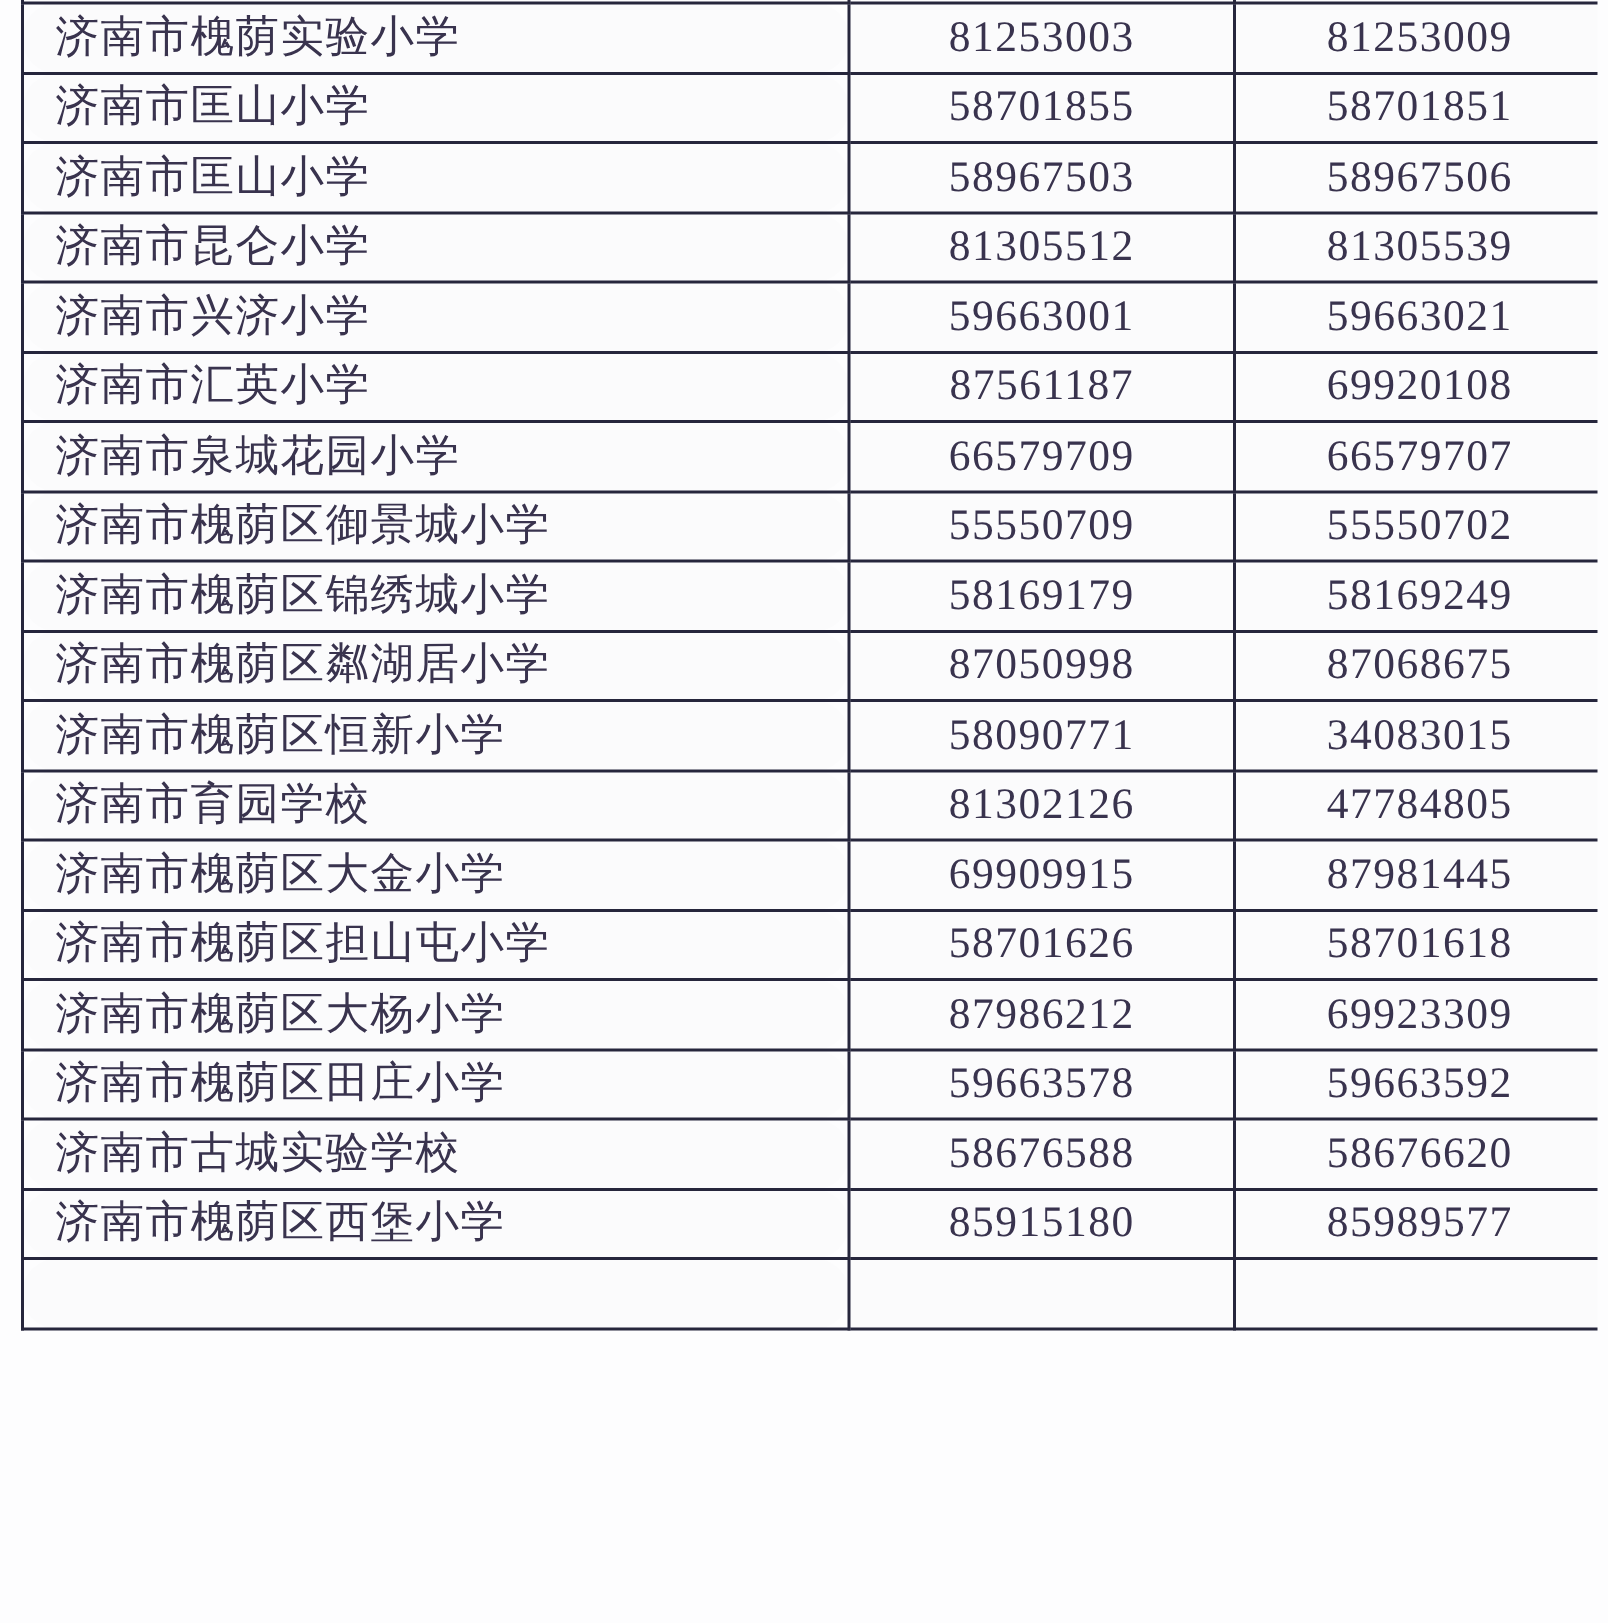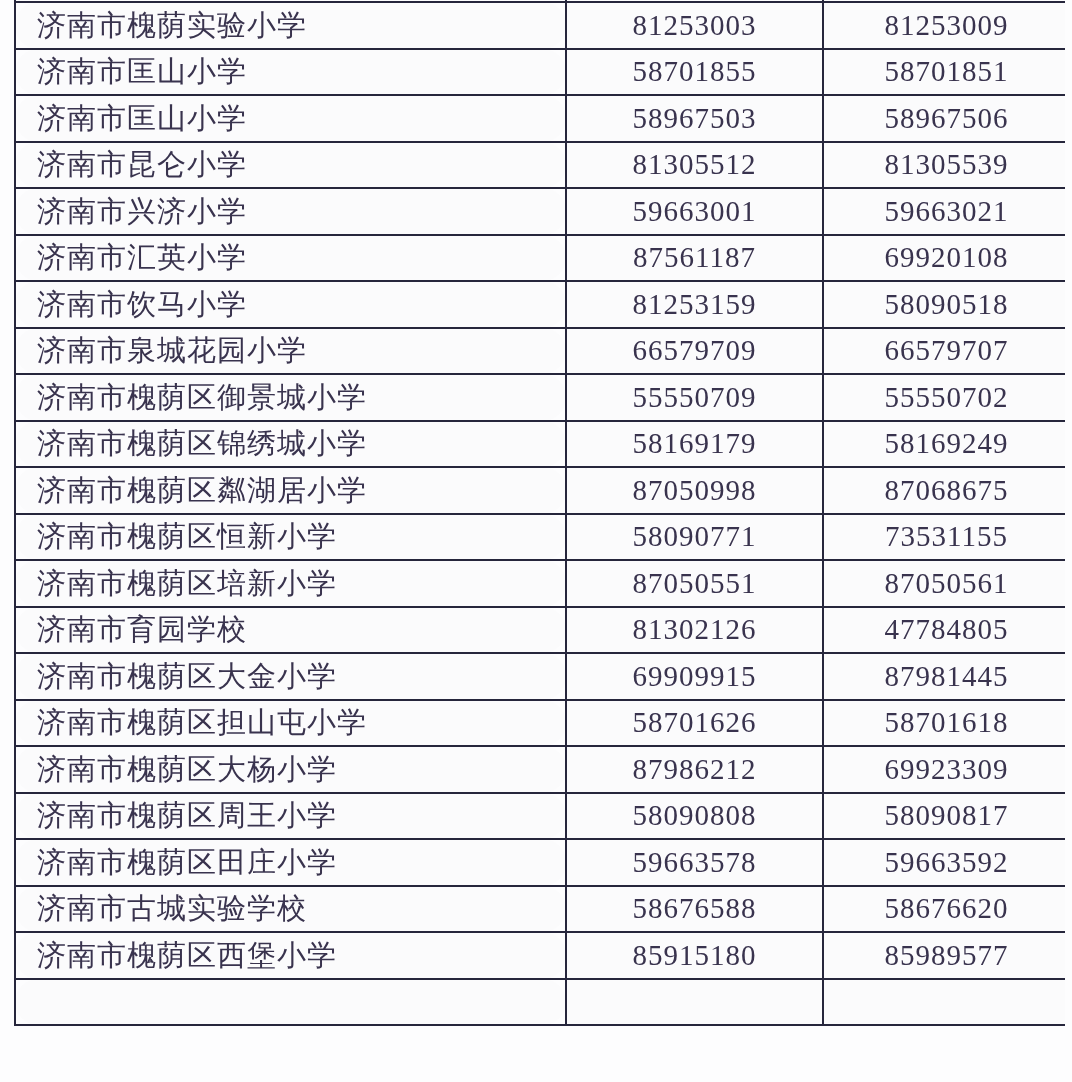--- a/index.html
+++ b/index.html
@@ -104,25 +104,20 @@
           <td class="col-name">济南市兴济小学</td>
           <td class="col-phone1">59663001</td>
           <td class="col-phone2">59663021</td>
         </tr>
         <tr>
           <td class="col-name">济南市汇英小学</td>
           <td class="col-phone1">87561187</td>
           <td class="col-phone2">69920108</td>
         </tr>
         <tr>
-          <td class="col-name">济南市饮马小学</td>
-          <td class="col-phone1">81253159</td>
-          <td class="col-phone2">58090518</td>
-        </tr>
-        <tr>
           <td class="col-name">济南市泉城花园小学</td>
           <td class="col-phone1">66579709</td>
           <td class="col-phone2">66579707</td>
         </tr>
         <tr>
           <td class="col-name">济南市槐荫区御景城小学</td>
           <td class="col-phone1">55550709</td>
           <td class="col-phone2">55550702</td>
         </tr>
         <tr>
@@ -131,51 +126,41 @@
           <td class="col-phone2">58169249</td>
         </tr>
         <tr>
           <td class="col-name">济南市槐荫区粼湖居小学</td>
           <td class="col-phone1">87050998</td>
           <td class="col-phone2">87068675</td>
         </tr>
         <tr>
           <td class="col-name">济南市槐荫区恒新小学</td>
           <td class="col-phone1">58090771</td>
-          <td class="col-phone2">73531155</td>
-        </tr>
-        <tr>
-          <td class="col-name">济南市槐荫区培新小学</td>
-          <td class="col-phone1">87050551</td>
-          <td class="col-phone2">87050561</td>
+          <td class="col-phone2">34083015</td>
         </tr>
         <tr>
           <td class="col-name">济南市育园学校</td>
           <td class="col-phone1">81302126</td>
           <td class="col-phone2">47784805</td>
         </tr>
         <tr>
           <td class="col-name">济南市槐荫区大金小学</td>
           <td class="col-phone1">69909915</td>
           <td class="col-phone2">87981445</td>
         </tr>
         <tr>
           <td class="col-name">济南市槐荫区担山屯小学</td>
           <td class="col-phone1">58701626</td>
           <td class="col-phone2">58701618</td>
         </tr>
         <tr>
           <td class="col-name">济南市槐荫区大杨小学</td>
           <td class="col-phone1">87986212</td>
           <td class="col-phone2">69923309</td>
-        </tr>
-        <tr>
-          <td class="col-name">济南市槐荫区周王小学</td>
-          <td class="col-phone1">58090808</td>
-          <td class="col-phone2">58090817</td>
         </tr>
         <tr>
           <td class="col-name">济南市槐荫区田庄小学</td>
           <td class="col-phone1">59663578</td>
           <td class="col-phone2">59663592</td>
         </tr>
         <tr>
           <td class="col-name">济南市古城实验学校</td>
           <td class="col-phone1">58676588</td>
           <td class="col-phone2">58676620</td>

